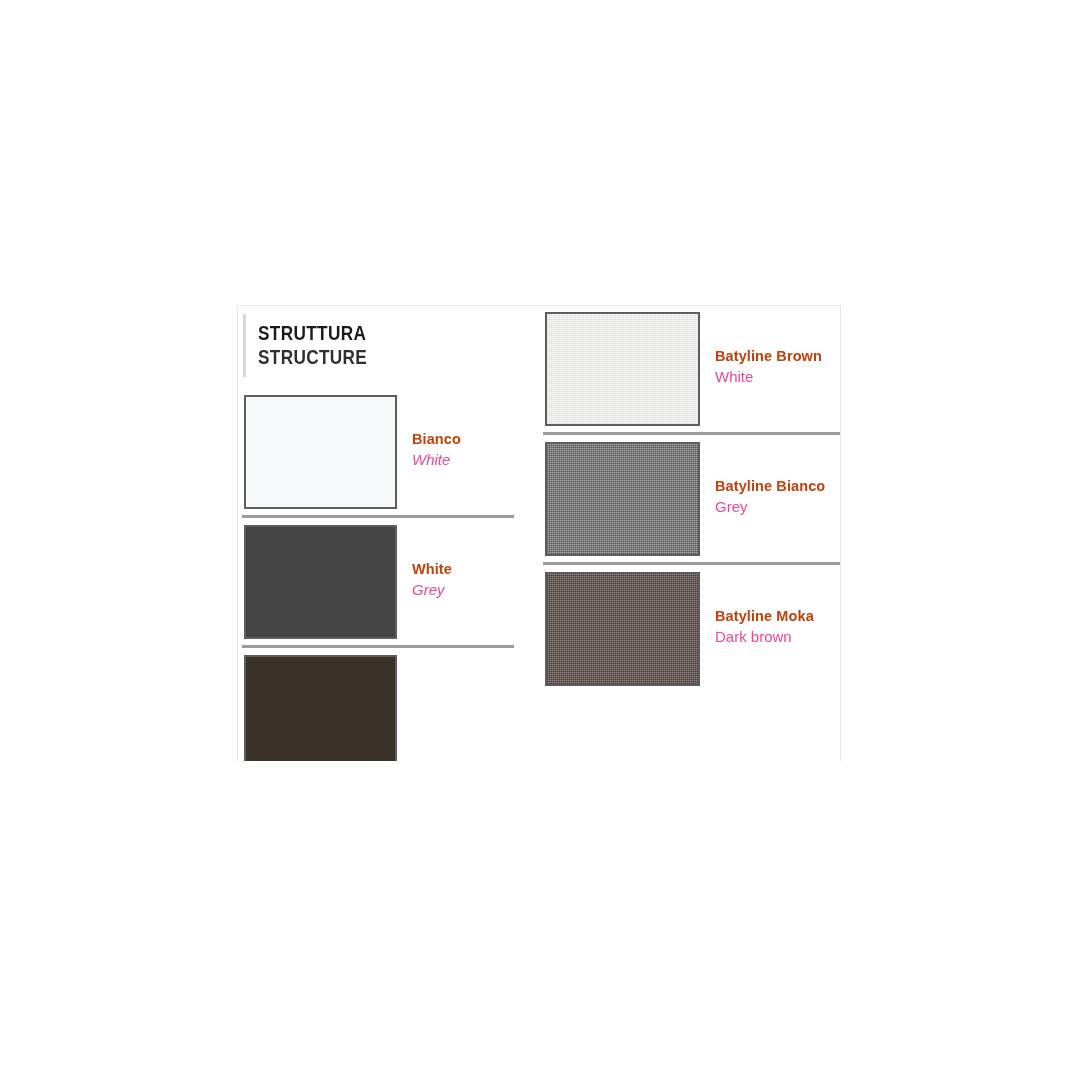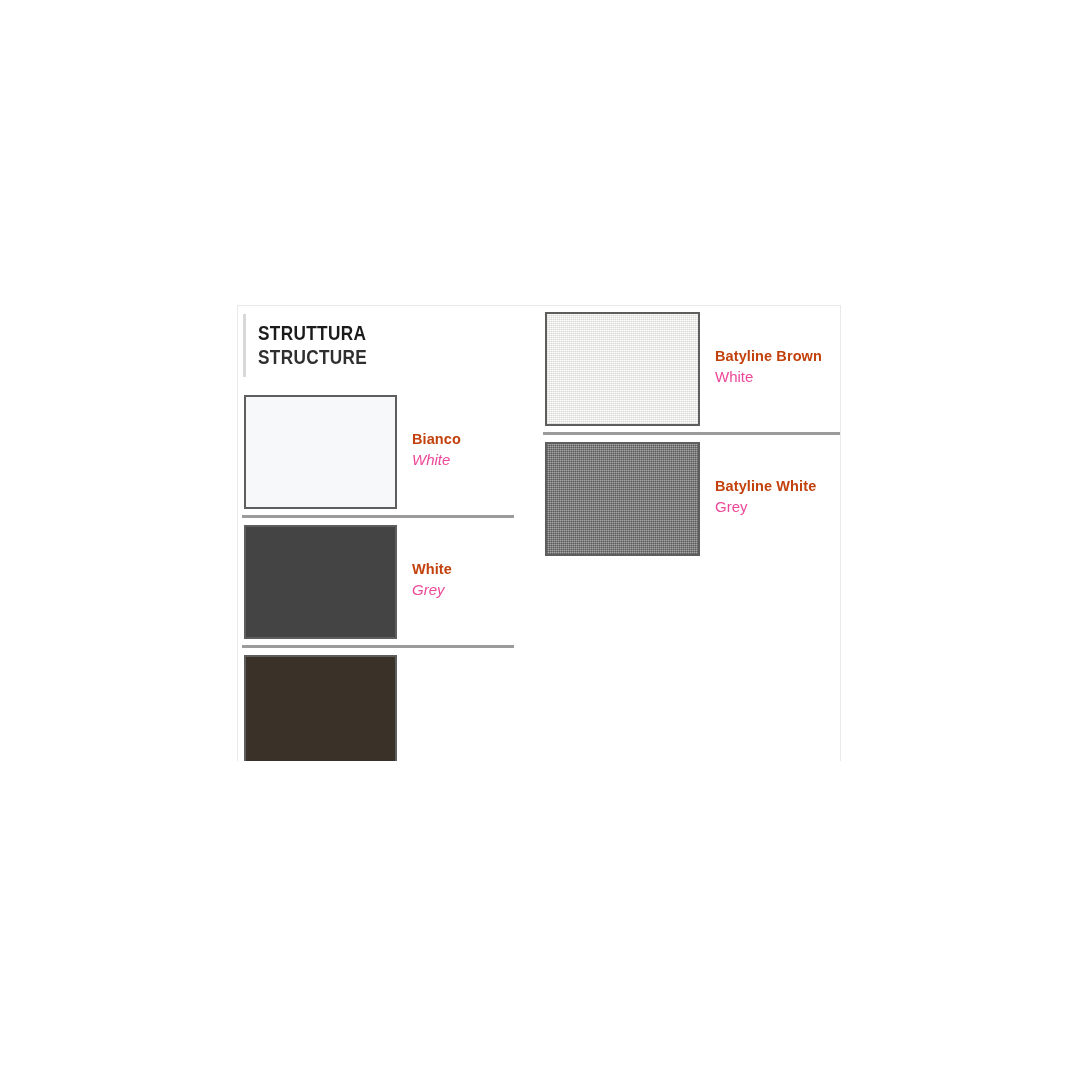--- a/index.html
+++ b/index.html
@@ -210,22 +210,32 @@
           <div class="label-en">White</div>
         </div>
       </div>
 
       <div class="row">
         <div class="rule"></div>
         <div class="swatch-wrap">
           <div class="swatch weave weave-grigio"></div>
         </div>
         <div class="labels">
-          <div class="label-it">Batyline White</div>
+          <div class="label-it">Batyline Bianco</div>
           <div class="label-en">Grey</div>
         </div>
       </div>
 
+      <div class="row">
+        <div class="rule"></div>
+        <div class="swatch-wrap">
+          <div class="swatch weave weave-moka"></div>
+        </div>
+        <div class="labels">
+          <div class="label-it">Batyline Moka</div>
+          <div class="label-en">Dark brown</div>
+        </div>
+      </div>
 
     </div>
 
   </div>
 </div>
 
 </body></html>

